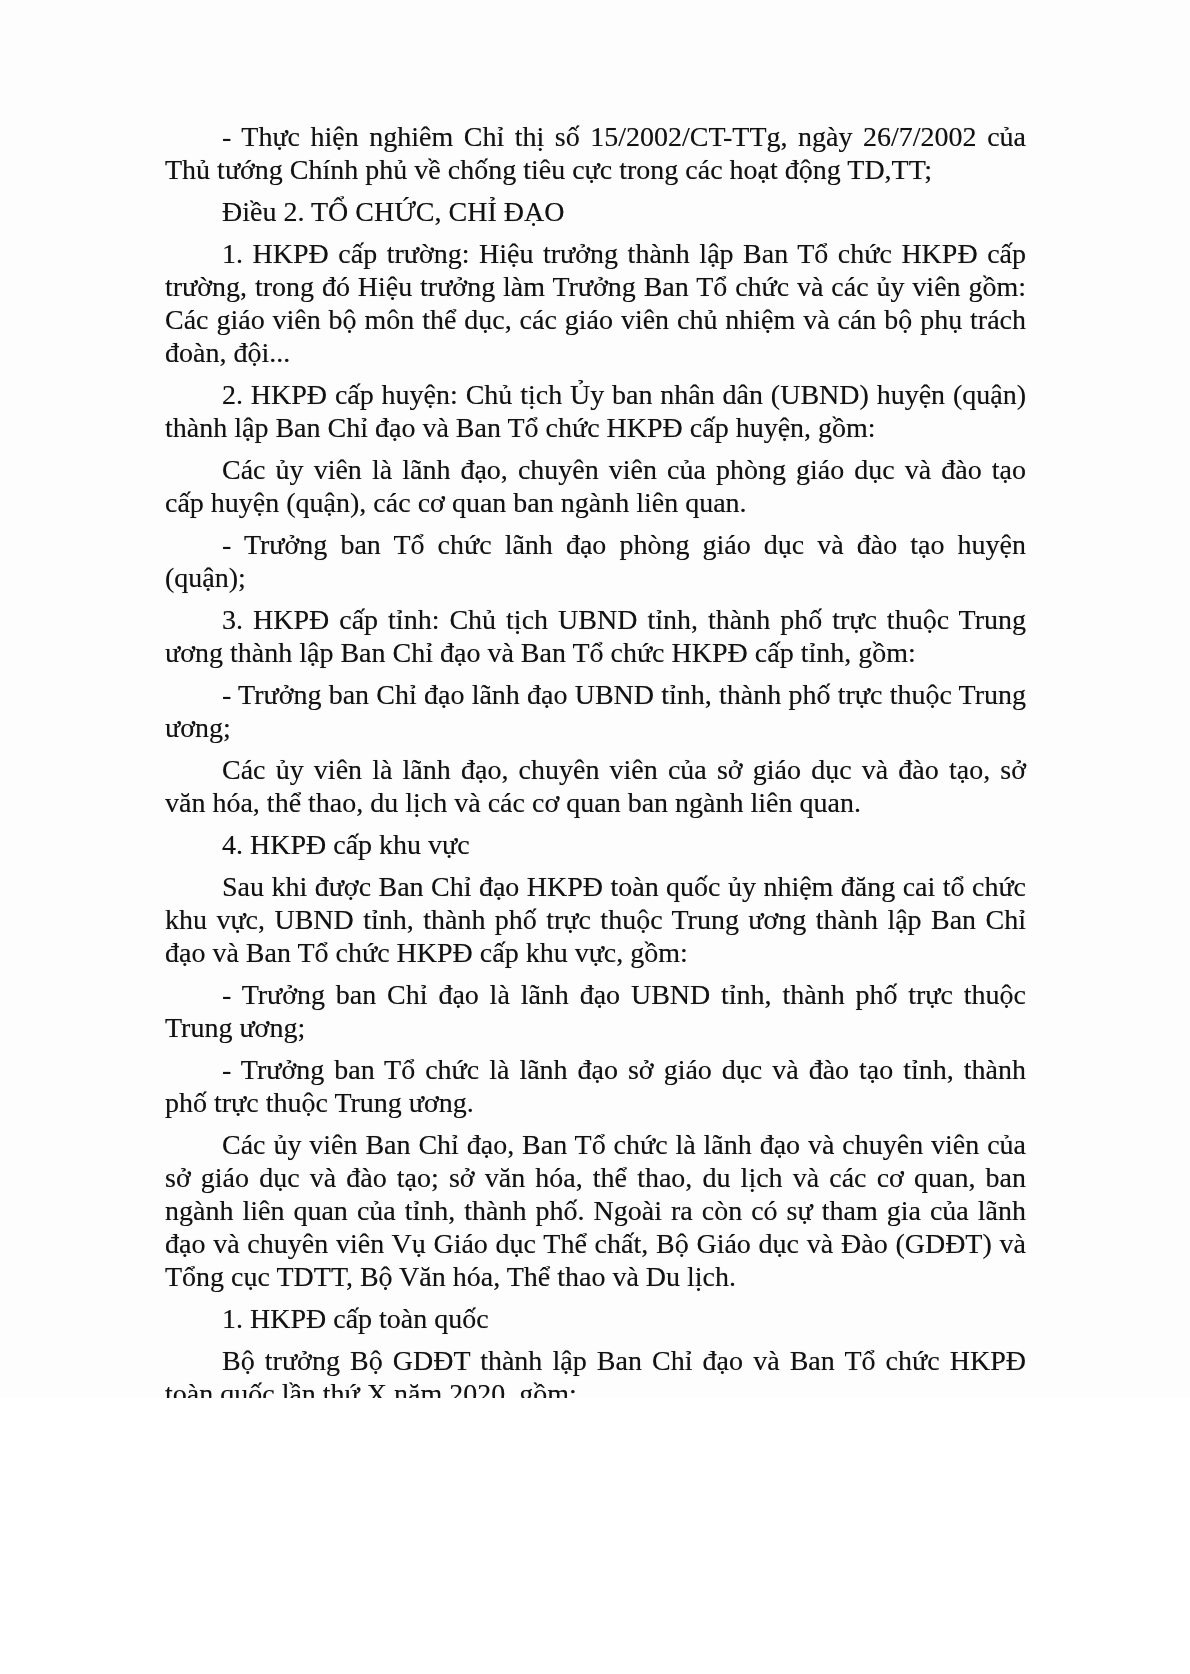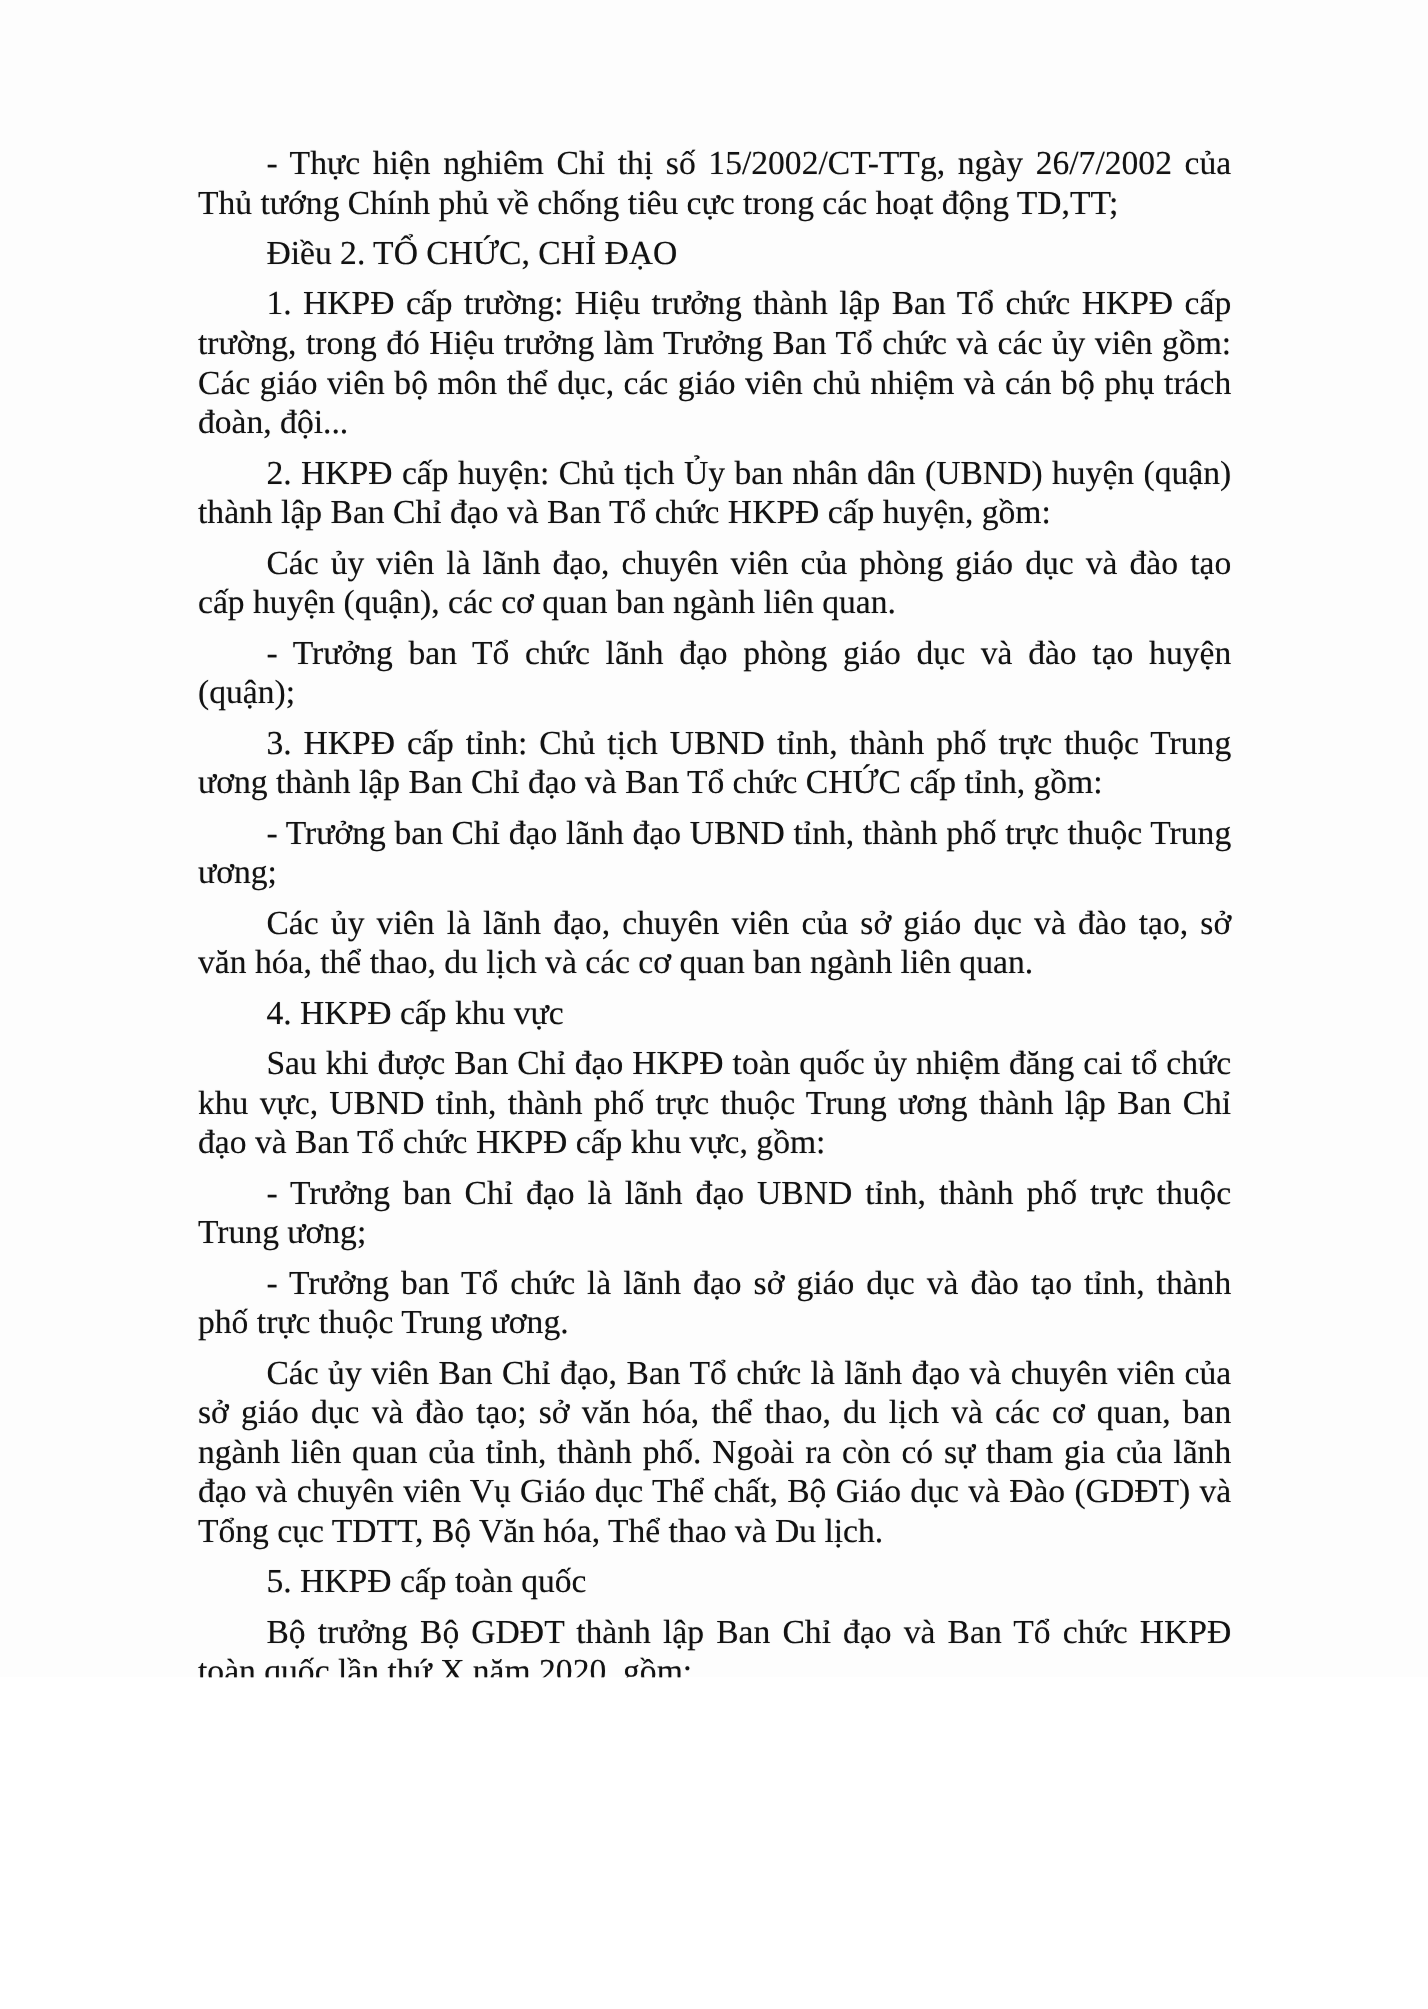--- a/index.html
+++ b/index.html
@@ -66,38 +66,38 @@
 
     <p class="block"><span class="lead">1. HKPĐ cấp trường:</span><span> Hiệu trưởng thành lập Ban Tổ chức HKPĐ cấp trường, trong đó Hiệu trưởng làm Trưởng Ban Tổ chức và các ủy viên gồm: Các giáo viên bộ môn thể dục, các giáo viên chủ nhiệm và cán bộ phụ trách đoàn, đội...</span></p>
 
     <p class="block"><span class="lead">2. HKPĐ cấp huyện:</span><span> Chủ tịch Ủy ban nhân dân (UBND) huyện (quận) thành lập Ban Chỉ đạo và Ban Tổ chức HKPĐ cấp huyện, gồm:</span></p>
 
 
     <p class="block"><span>Các ủy viên là lãnh đạo, chuyên viên của phòng giáo dục và đào tạo cấp huyện (quận), các cơ quan ban ngành liên quan.</span></p>
 
     <p class="block"><span>- Trưởng ban Tổ chức lãnh đạo phòng giáo dục và đào tạo huyện (quận);</span></p>
 
-    <p class="block"><span class="lead">3. HKPĐ cấp tỉnh:</span><span> Chủ tịch UBND tỉnh, thành phố trực thuộc Trung ương thành lập Ban Chỉ đạo và Ban Tổ chức CHỨC cấp tỉnh, gồm:</span></p>
+    <p class="block"><span class="lead">3. HKPĐ cấp tỉnh:</span><span> Chủ tịch UBND tỉnh, thành phố trực thuộc Trung ương thành lập Ban Chỉ đạo và Ban Tổ chức HKPĐ cấp tỉnh, gồm:</span></p>
 
     <p class="block"><span>- Trưởng ban Chỉ đạo lãnh đạo UBND tỉnh, thành phố trực thuộc Trung ương;</span></p>
 
 
     <p class="block"><span>Các ủy viên là lãnh đạo, chuyên viên của sở giáo dục và đào tạo, sở văn hóa, thể thao, du lịch và các cơ quan ban ngành liên quan.</span></p>
 
     <p class="block heading"><span>4. HKPĐ cấp khu vực</span></p>
 
     <p class="block"><span>Sau khi được Ban Chỉ đạo HKPĐ toàn quốc ủy nhiệm đăng cai tổ chức khu vực, UBND tỉnh, thành phố trực thuộc Trung ương thành lập Ban Chỉ đạo và Ban Tổ chức HKPĐ cấp khu vực, gồm:</span></p>
 
     <p class="block"><span>- Trưởng ban Chỉ đạo là lãnh đạo UBND tỉnh, thành phố trực thuộc Trung ương;</span></p>
 
     <p class="block"><span>- Trưởng ban Tổ chức là lãnh đạo sở giáo dục và đào tạo tỉnh, thành phố trực thuộc Trung ương.</span></p>
 
     <p class="block"><span>Các ủy viên Ban Chỉ đạo, Ban Tổ chức là lãnh đạo và chuyên viên của sở giáo dục và đào tạo; sở văn hóa, thể thao, du lịch và các cơ quan, ban ngành liên quan của tỉnh, thành phố. Ngoài ra còn có sự tham gia của lãnh đạo và chuyên viên Vụ Giáo dục Thể chất, Bộ Giáo dục và Đào (GDĐT) và Tổng cục TDTT, Bộ Văn hóa, Thể thao và Du lịch.</span></p>
 
-    <p class="block heading"><span>5. HKPĐ cấp toàn quốc</span></p>
+    <p class="block heading"><span>1. HKPĐ cấp toàn quốc</span></p>
 
     <p class="block"><span>Bộ trưởng Bộ GDĐT thành lập Ban Chỉ đạo và Ban Tổ chức HKPĐ toàn quốc lần thứ X năm 2020, gồm:</span></p>
 
 
     <p class="block"><span>- Phó trưởng Ban Chỉ đạo kiêm Trưởng ban Tổ chức: Phó Chủ tịch UBND tỉnh Nam Định;</span></p>
 
   </div>
 
   <div class="page-number">2</div>
 

